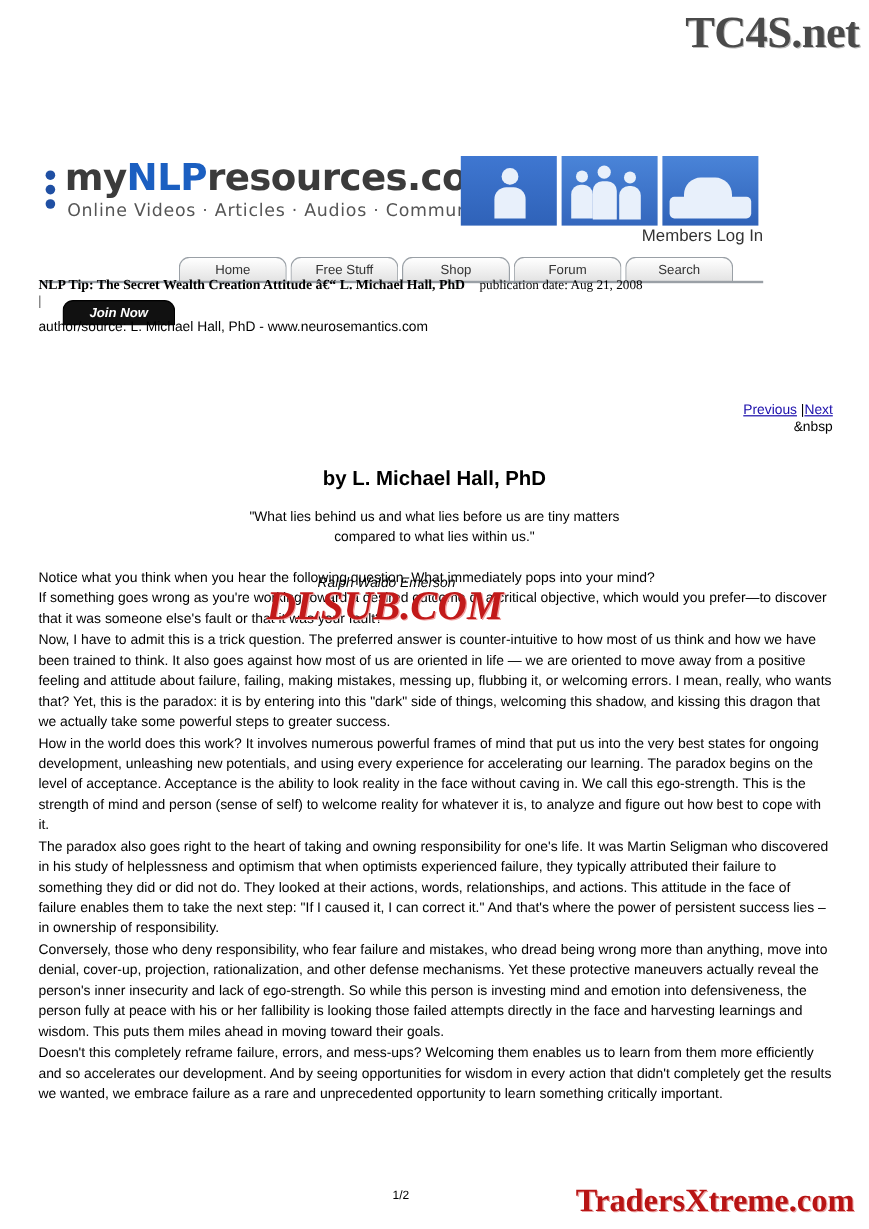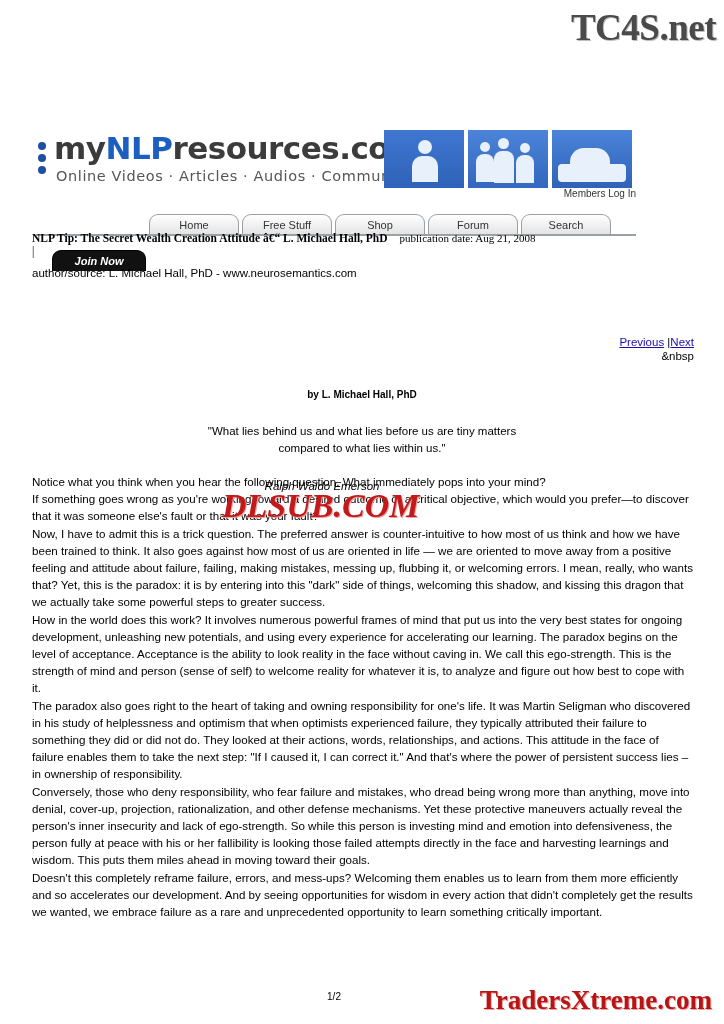--- a/index.html
+++ b/index.html
@@ -106,21 +106,21 @@
   .b-img.i3 { background: linear-gradient(#4a84d8, #2f62b8); }
   .silhouette {
     position: absolute;
     background: #e8f0fb;
   }
   .s-head { border-radius: 50%; }
   .members-login {
     position: absolute;
     right: 0;
     top: 58px;
-    font-size: 10px;
+    font-size: 14px;
     color: #333333;
     font-family: "Liberation Sans", sans-serif;
   }
 
   
   .nav {
     position: absolute;
     left: 52px;
     top: 214px;
     height: 22px;
@@ -209,21 +209,21 @@
     color: #000;
   }
 
   
   .byline {
     position: absolute;
     left: 0;
     top: 389px;
     width: 724px;
     text-align: center;
-    font-size: 10px;
+    font-size: 17px;
     font-weight: bold;
   }
   .quote {
     position: absolute;
     left: 0;
     top: 423px;
     width: 724px;
     text-align: center;
     font-size: 11.5px;
     line-height: 17px;

